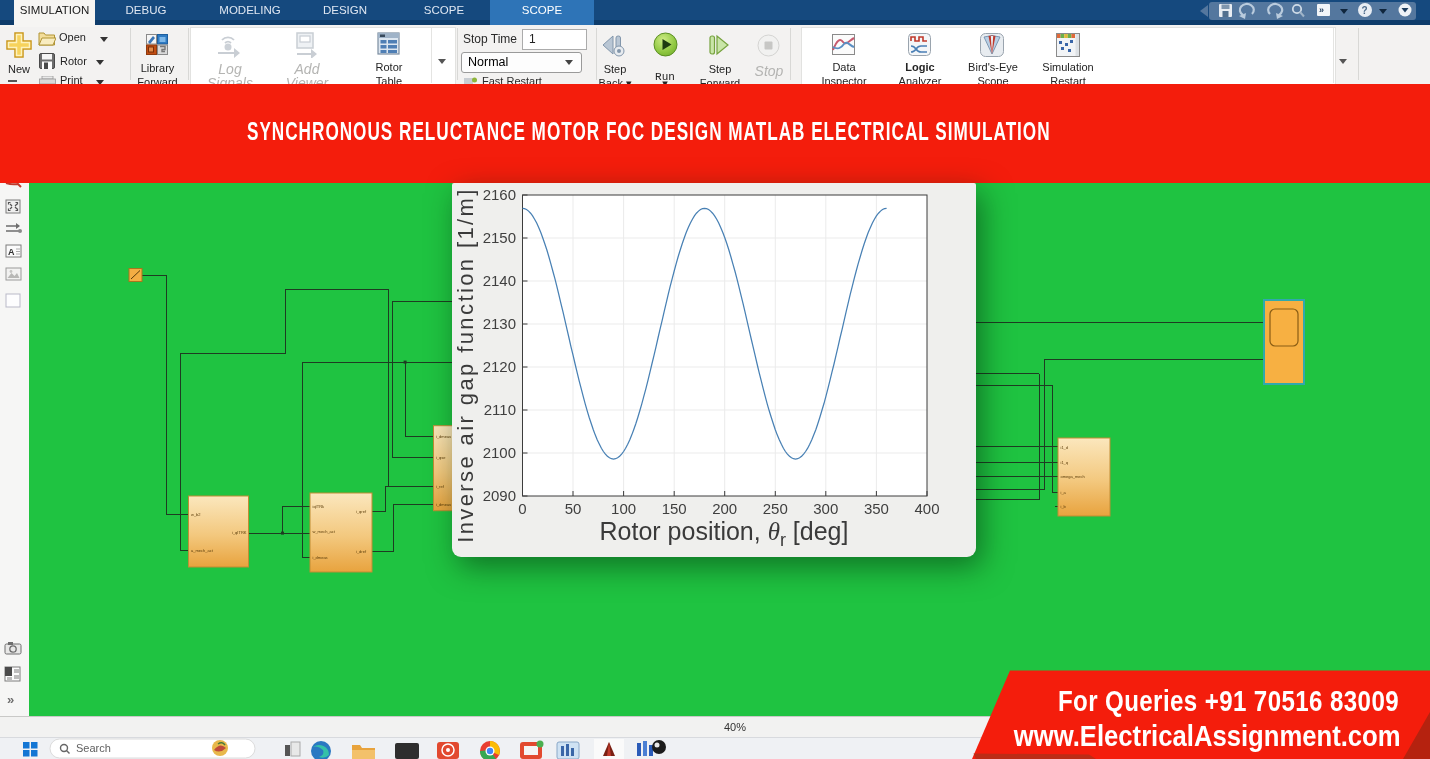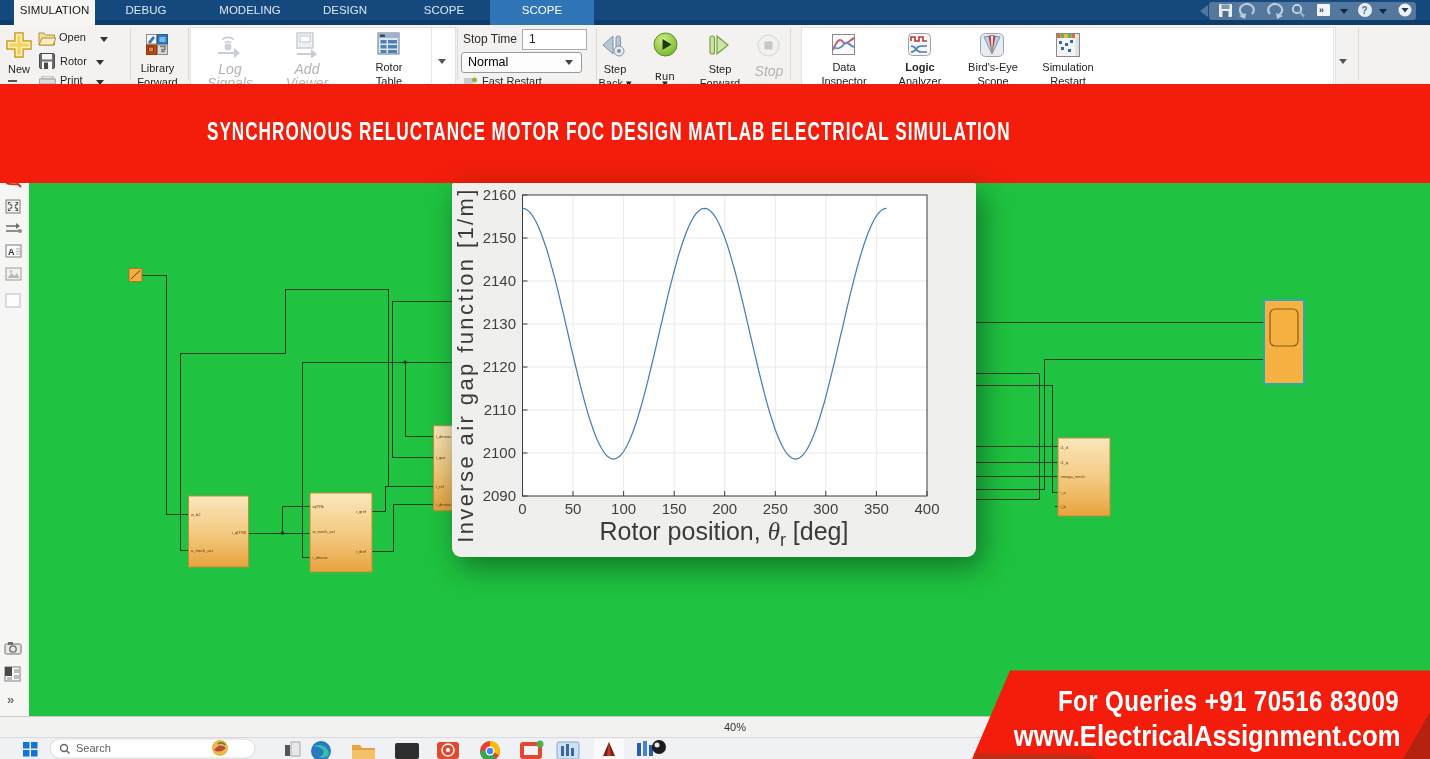--- a/index.html
+++ b/index.html
@@ -236,21 +236,21 @@
       <rect x="12" y="16" width="3" height="3"></rect>
     <rect x="14" y="7" width="3" height="3"></rect>
   </g>
 </svg>
 <div class="lbl" style="left:1030px;top:61px;width:76px;">Simulation</div>
 <div class="lbl" style="left:1030px;top:75px;width:76px;">Restart</div>
 <div class="abs" style="left:1339px;top:59px;width:0;height:0;border-left:4.5px solid transparent;border-right:4.5px solid transparent;border-top:5.5px solid #555;"></div>
 <div class="seplt" style="left:1358px;"></div>
 
 <div class="abs" style="left:0;top:84px;width:1430px;height:99px;background:#f41d0c;"></div>
-<div class="abs" style="left:0;top:116px;width:1154px;text-align:center;">
+<div class="abs" style="left:0;top:116px;width:1154px;text-align:center;padding-left:40px;">
   <span style="display:inline-block;transform:scaleX(0.66);transform-origin:center;
     font-size:26px;font-weight:bold;color:#fff;letter-spacing:1.5px;white-space:nowrap;">SYNCHRONOUS RELUCTANCE MOTOR FOC DESIGN MATLAB ELECTRICAL SIMULATION</span>
 </div>
 
 <div class="abs" style="left:0;top:183px;width:29px;height:533px;background:#f6f6f5;border-right:1px solid #e0e0de;"></div>
 <div class="abs" style="left:29px;top:183px;width:1401px;height:533px;background:#1fc341;"></div>
 
 <svg class="abs" style="left:0;top:183px;" width="29" height="533" viewBox="0 0 29 533">
   <path d="M6 0 q6 2 12 1 l3 3" stroke="#c0392b" stroke-width="2" fill="none"></path>
   <g transform="translate(6,17)">

